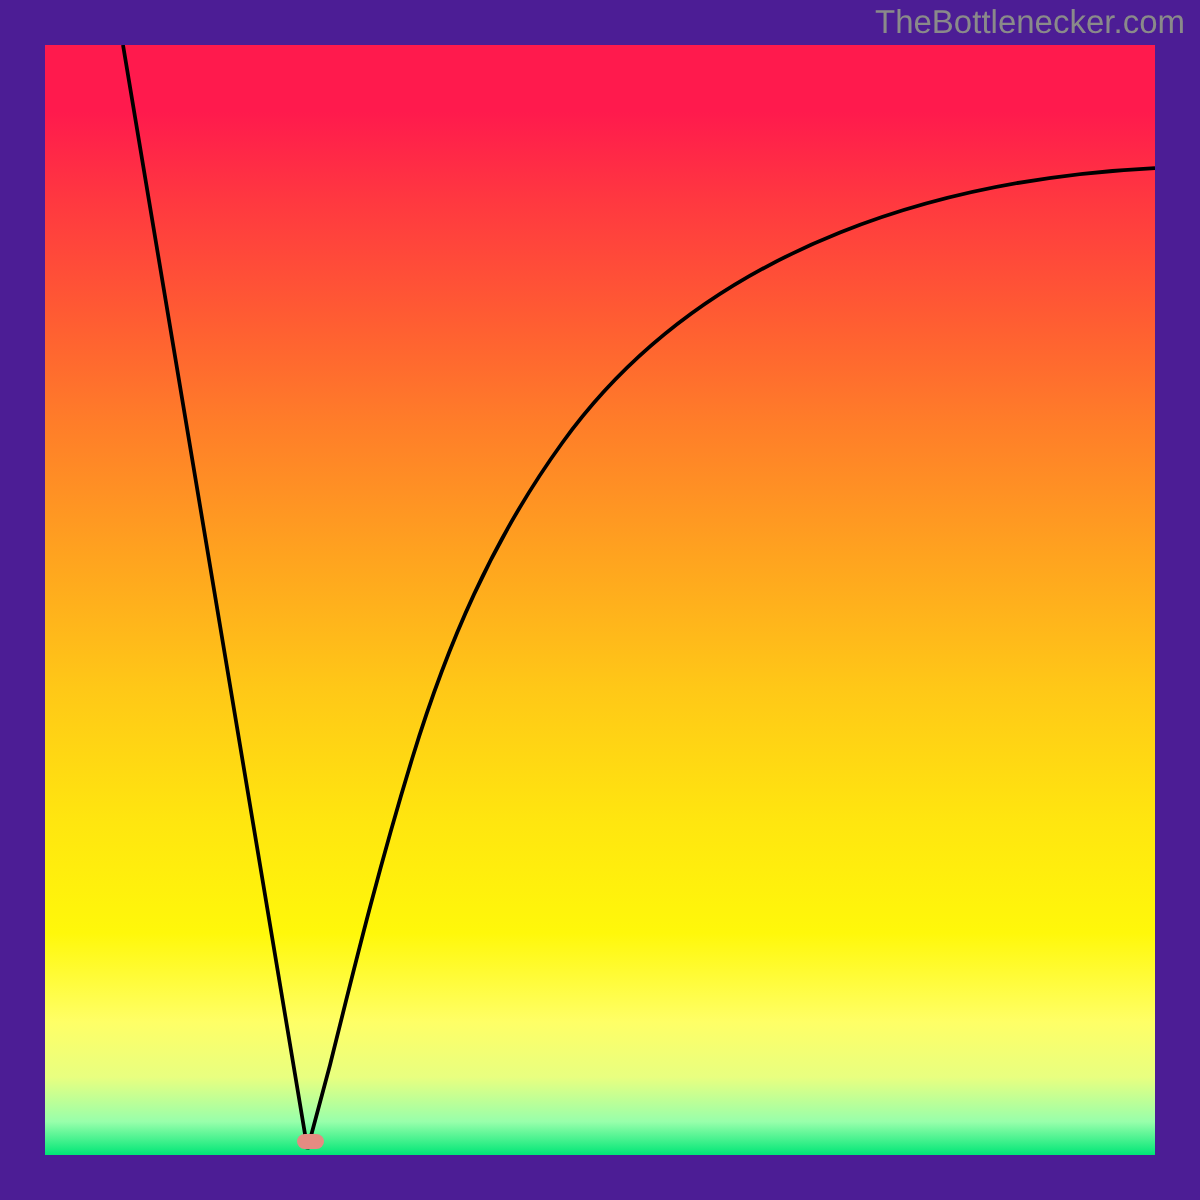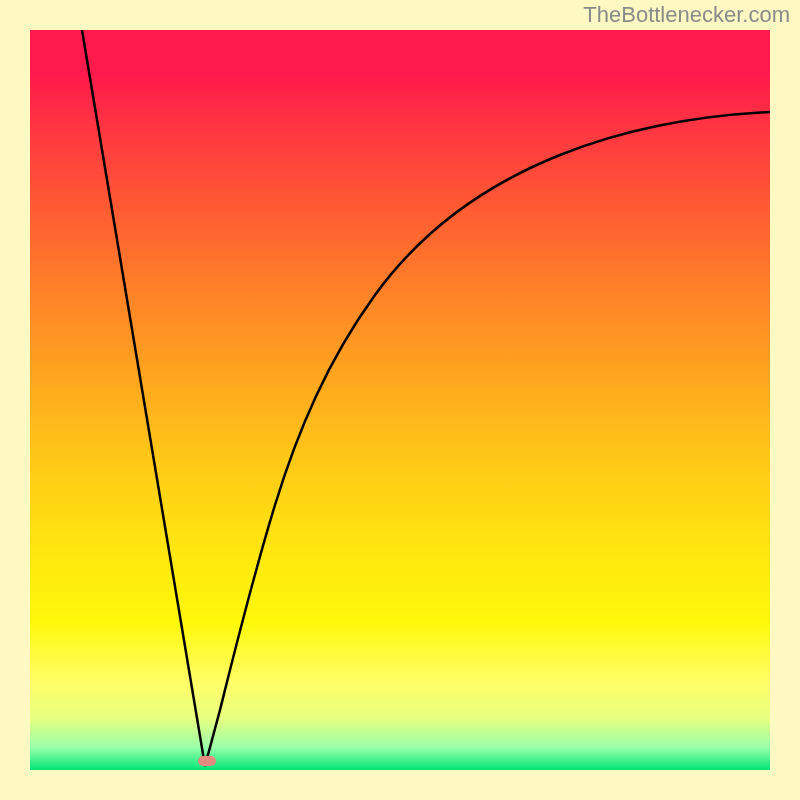--- a/index.html
+++ b/index.html
@@ -9,21 +9,21 @@
     height: 800px;
     background: #000;
     overflow: hidden;
   }
   .frame {
     position: absolute;
     left: 0;
     top: 0;
     width: 800px;
     height: 800px;
-    background: #fef9c3;
+    background: #4c1d95;
   }
   .plot-area {
     position: absolute;
     left: 30px;
     top: 30px;
     width: 740px;
     height: 740px;
     background: linear-gradient(to bottom,
       #ff1a4d 0%,
       #ff1a4d 6%,

